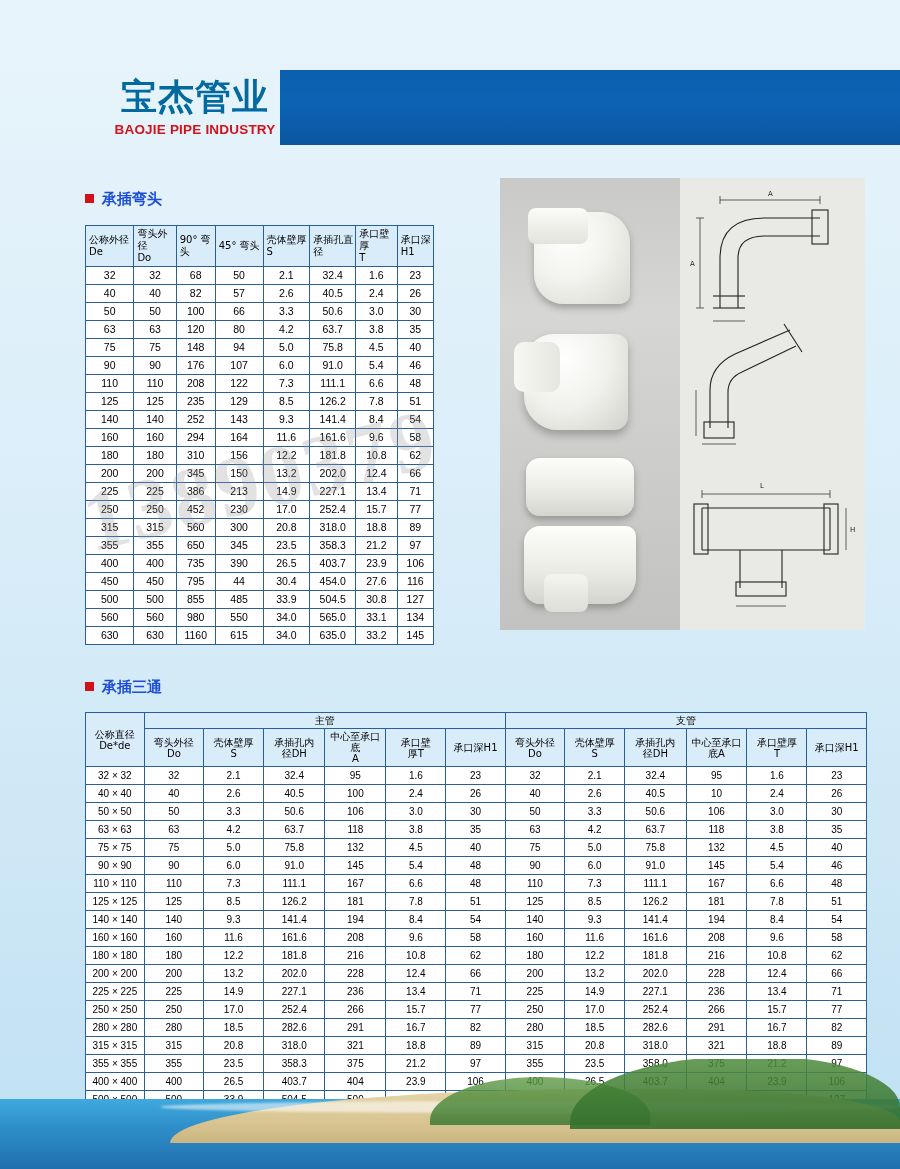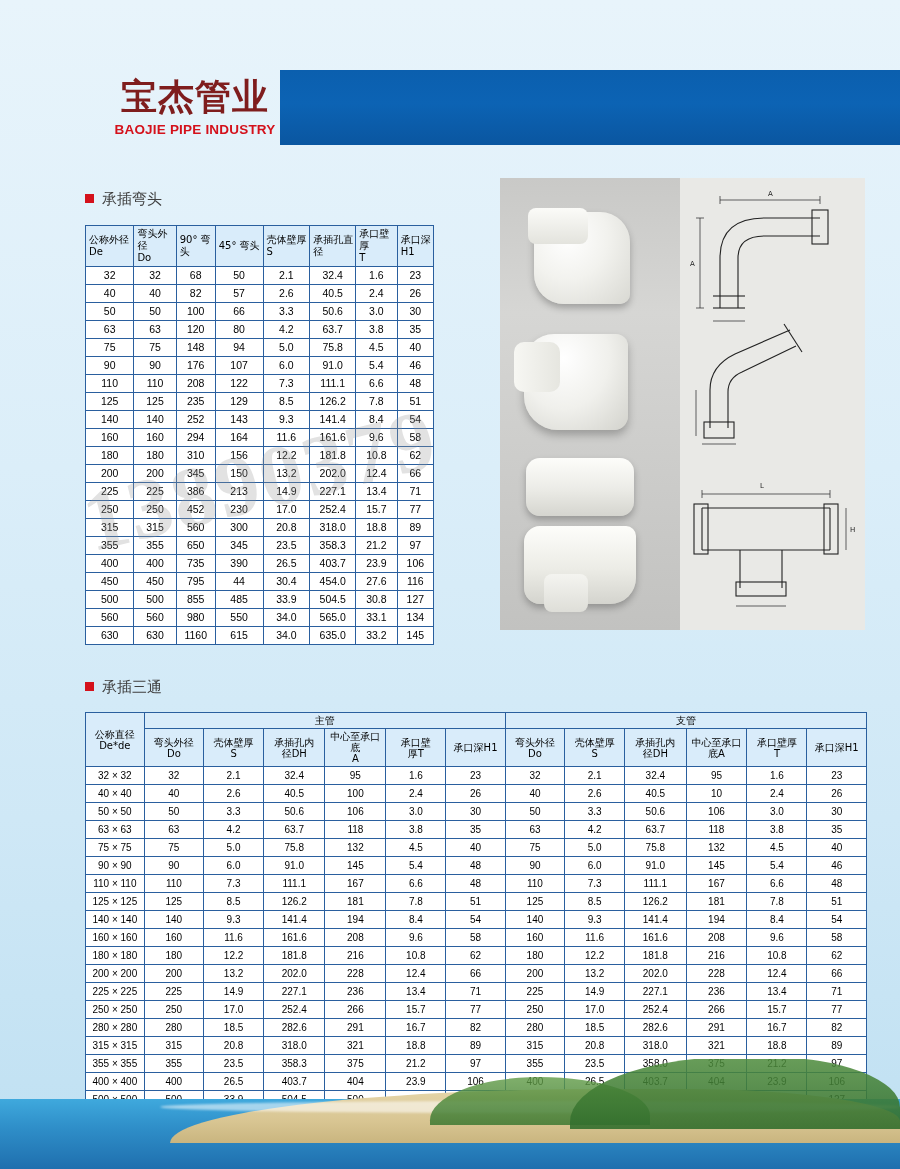--- a/index.html
+++ b/index.html
@@ -18,31 +18,31 @@
   .header-bar {
     position: absolute; left: 280px; top: 0; width: 620px; height: 75px;
     background: linear-gradient(to bottom, #0b5fae 0%, #0c63b4 45%, #0a56a0 100%);
   }
   .logo-block {
     position: absolute; left: 100px; top: 6px; width: 190px;
     text-align: center;
   }
   .logo-cn {
     font-family: "DejaVu Sans", sans-serif;
-    font-size: 36px; font-weight: bold; color: #7f1d1d; letter-spacing: 1px;
+    font-size: 36px; font-weight: bold; color: #0369a1; letter-spacing: 1px;
     line-height: 42px;
   }
   .logo-en {
     font-size: 13.5px; font-weight: bold; color: #d4111b; letter-spacing: 0.2px;
     margin-top: 4px;
   }
   
   .sec-head {
     position: absolute;
-    font-size: 15px; font-weight: normal; color: #404040;
+    font-size: 15px; font-weight: bold; color: #1d4ed8;
     font-family: "DejaVu Sans", sans-serif;
   }
   .sec-head .sq {
     display: inline-block; width: 9px; height: 9px; background: #d4111b;
     margin-right: 8px; vertical-align: 1px;
   }
   
   table { border-collapse: collapse; }
   .tbl {
     font-size: 10.5px; color: #000;

